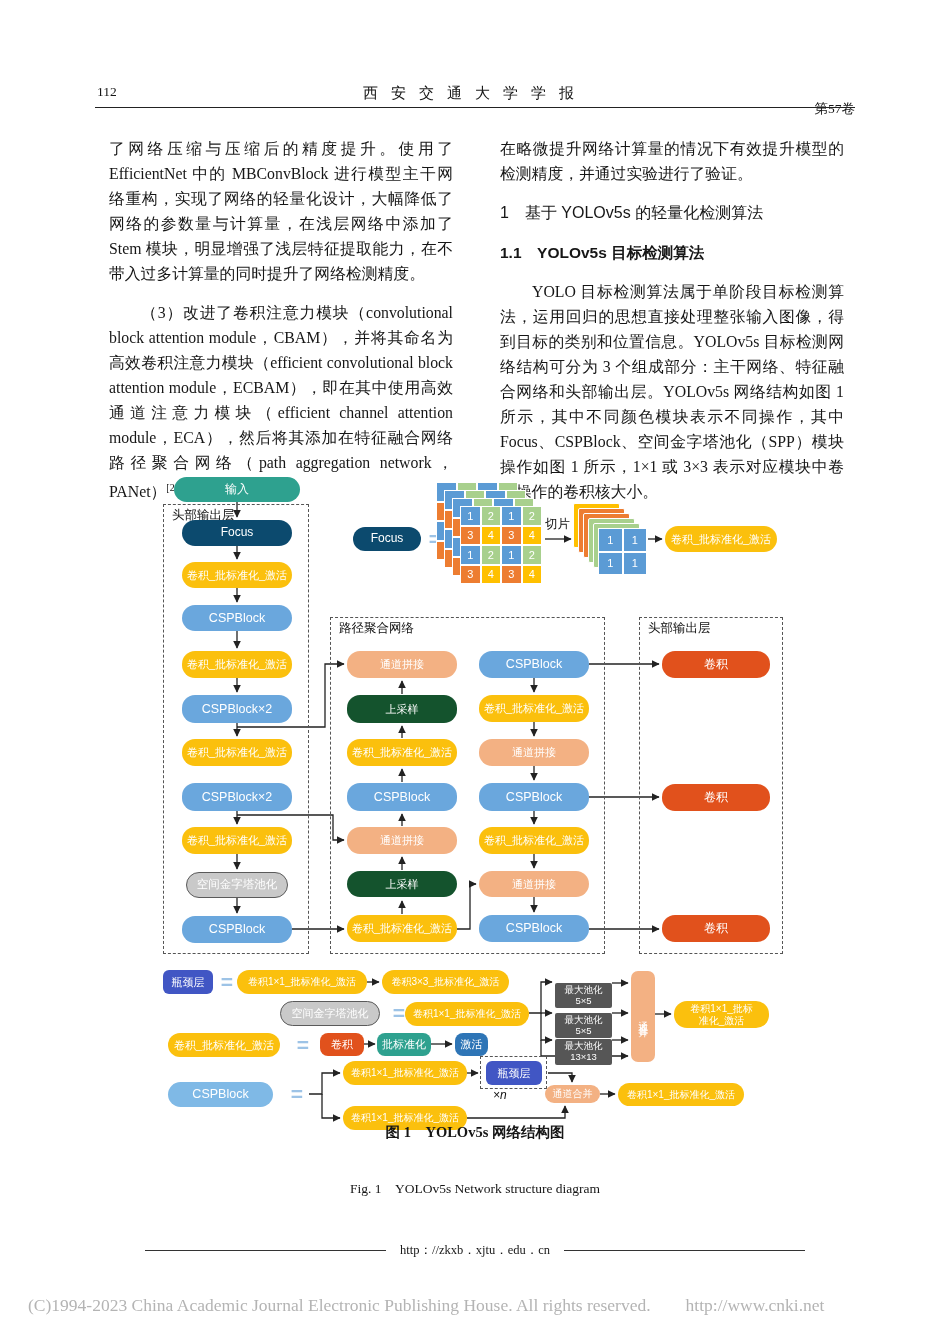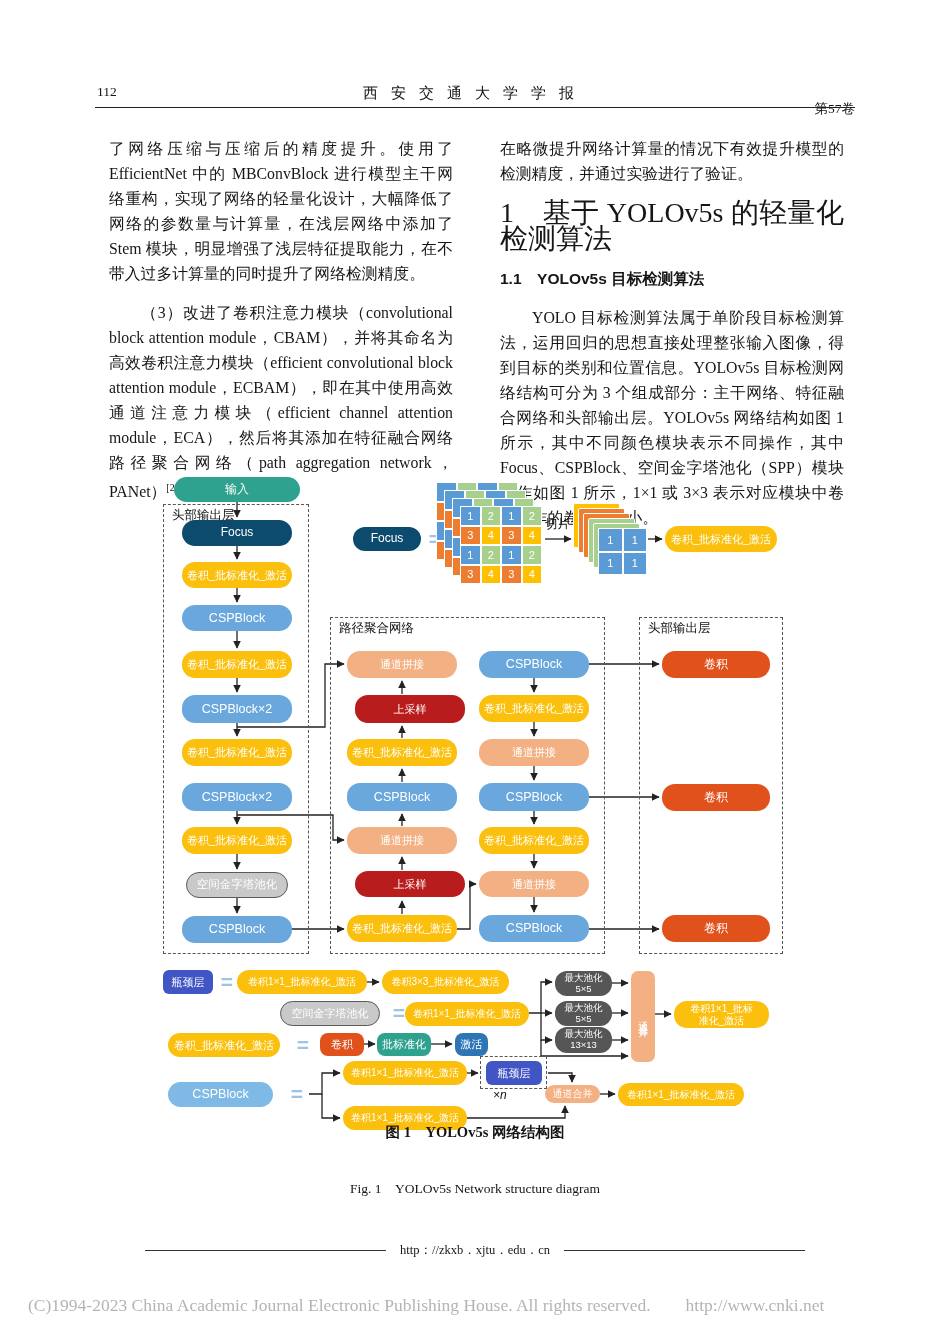--- a/index.html
+++ b/index.html
@@ -9,32 +9,32 @@
   .hdr{position:absolute;left:95px;top:84px;width:760px;height:22px;font-size:13.5px;}
   .hdr .pno{position:absolute;left:2px;top:0;}
   .hdr .jt{position:absolute;left:0;right:0;top:0;text-align:center;font-size:15px;letter-spacing:13px;}
   .hdr .vol{position:absolute;right:0;top:16px;}
   .hdr-rule{position:absolute;left:95px;top:107px;width:760px;border-top:1.4px solid #222;}
   
   .col{position:absolute;width:372px;font-size:15.8px;line-height:25px;text-align:justify;}
   .col p{margin:14px;}
   .col .ind{text-indent:32px;margin-top:4px;}
   sup{font-size:10px;}
-  .h1{font-size:28px;line-height:26px;margin:15px 0 13px 0;font-family:Liberation Serif, serif;}
+  .h1{font-size:16px;line-height:26px;margin:15px 0 13px 0;font-family:Liberation Sans, sans-serif;}
   .h2{font-size:15.5px;font-weight:bold;margin:0 0 7px 0;font-family:"Liberation Sans","DejaVu Sans",sans-serif;}
   
   #diagram-nodes,#edges{position:absolute;left:0;top:0;width:950px;height:1344px;}
   #edges{pointer-events:none;}
   .node{position:absolute;display:flex;align-items:center;justify-content:center;text-align:center;
         color:#fff;font-family:"Liberation Sans","DejaVu Sans",sans-serif;font-size:11px;
         border-radius:13px;white-space:pre-line;line-height:1.15;box-sizing:border-box;}
   .teal{background:#2ea18f;} .orange{background:#0c4a6e;} .yellow{background:#fbc00d;}
   .blue{background:#6aa7dd;} .lblue{background:#7fb9e6;} .salmon{background:#f3b183;}
-  .green{background:#b91c1c;margin-left:8px;} .red{background:#e1511c;} .navy{background:#4156c4;}
-  .mblue{background:#2e75b6;} .dgray{background:#565656;border-radius:12px;}
+  .green{background:#14532d;} .red{background:#e1511c;} .navy{background:#4156c4;}
+  .mblue{background:#2e75b6;} .dgray{background:#565656;border-radius:2px;margin-top:12px;}
   .grayb{background:#c9c9c9;border:1.4px solid #5a5a5a;color:#fff;}
   .eq{background:transparent;color:#9dc3e6;font-weight:bold;font-size:21px;}
   .vert{writing-mode:vertical-rl;text-orientation:upright;letter-spacing:2px;border-radius:7px;}
   .r6{border-radius:6px;} .r8{border-radius:8px;} .r9{border-radius:9px;}
   .dbox{position:absolute;border:1.5px dashed #555;box-sizing:border-box;}
   .dbox .blab{position:absolute;left:8px;top:2px;font-size:12.5px;color:#111;
         font-family:"Liberation Sans","DejaVu Sans",sans-serif;white-space:nowrap;}
   .ftext{position:absolute;font-family:"Liberation Sans","DejaVu Sans",sans-serif;color:#111;}
   .grid{display:grid;position:absolute;}
   .cell{display:flex;align-items:center;justify-content:center;color:#fff;

